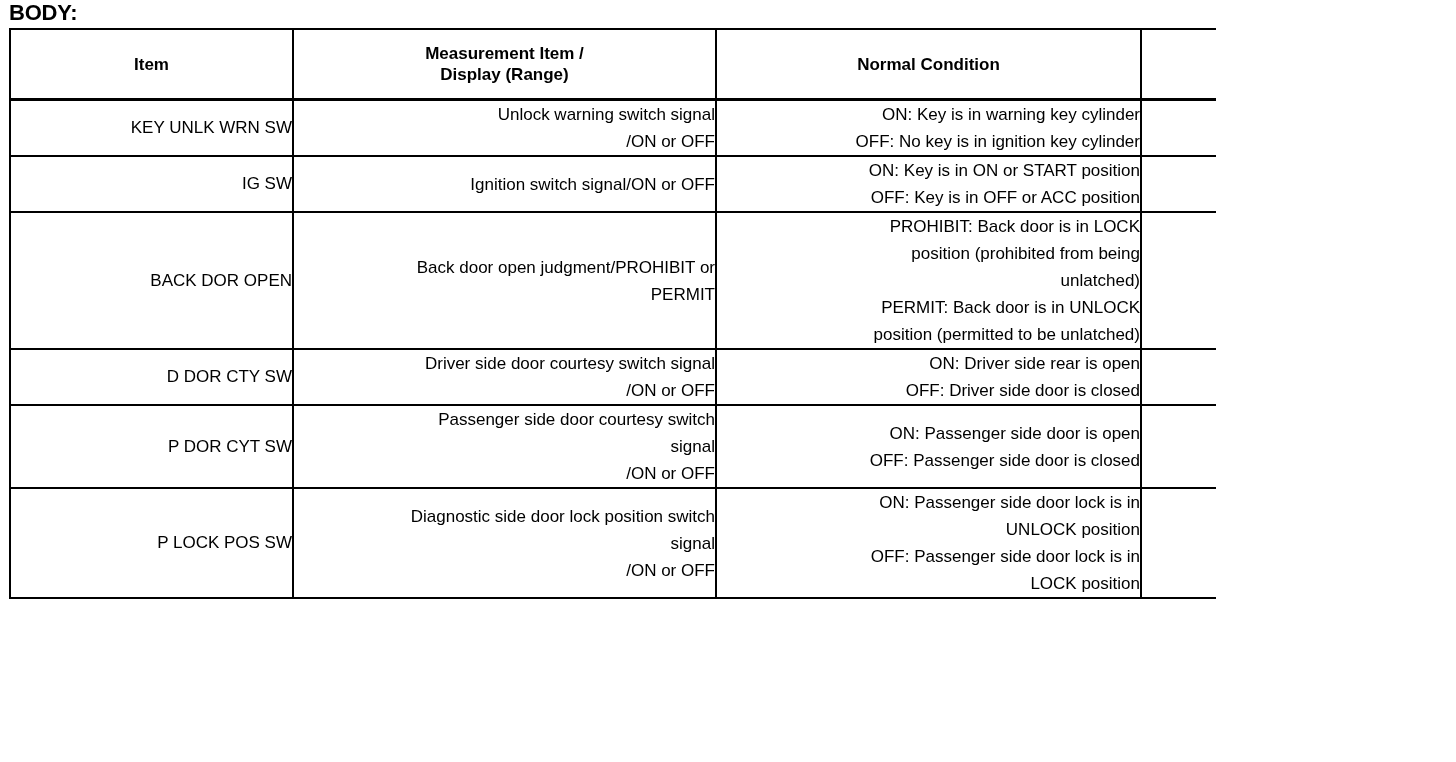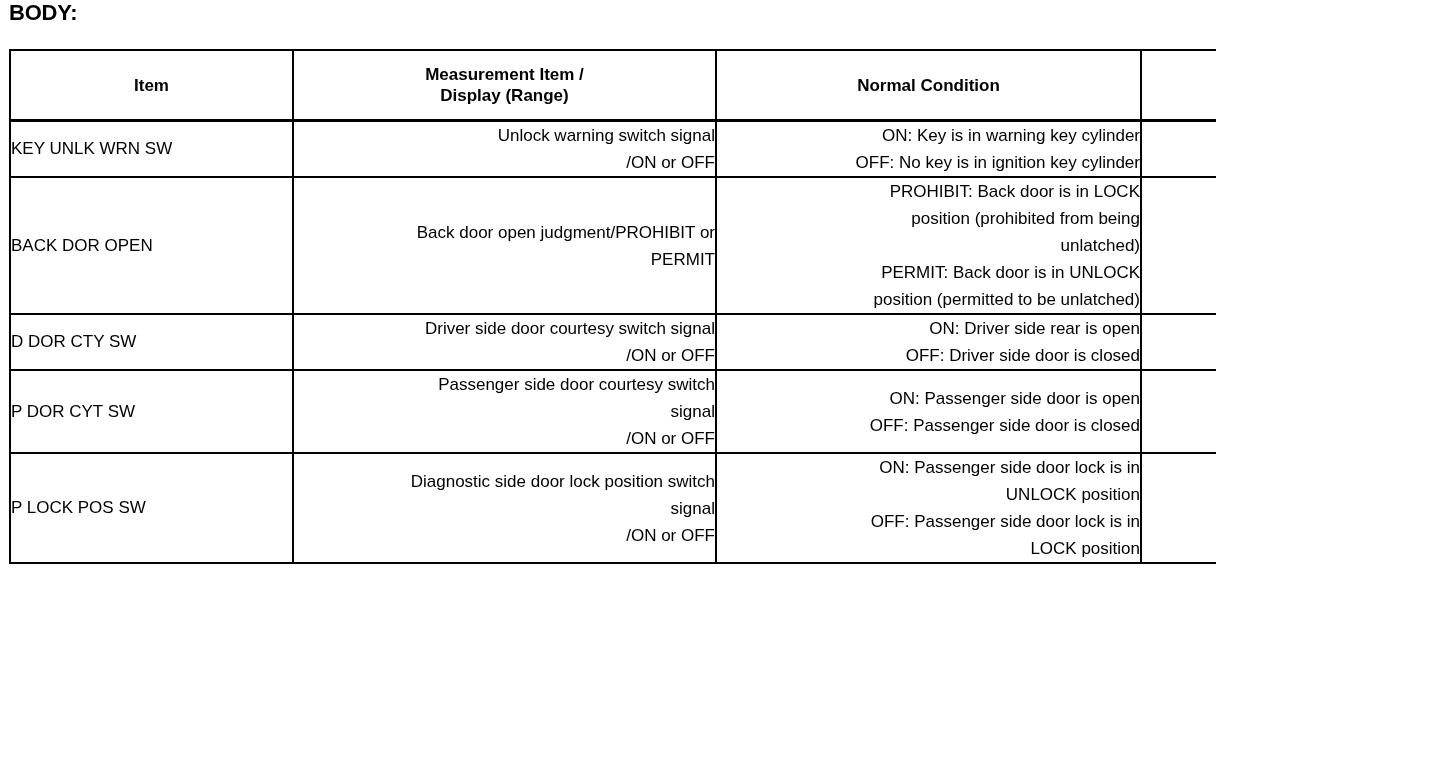--- a/index.html
+++ b/index.html
@@ -30,21 +30,21 @@
     font-size: 22px;
     font-weight: bold;
     letter-spacing: -0.2px;
     line-height: 26px;
   }
 
   
   .spec-table {
     position: absolute;
     left: 9px;
-    top: 49px;
+    top: 28px;
     width: 1415px;
     border-collapse: collapse;
     table-layout: fixed;
   }
 
   .spec-table td,
   .spec-table th {
     border: 2px solid #000000;
     vertical-align: middle;
     padding: 0;
@@ -63,21 +63,21 @@
     text-align: center;
     font-size: 17px;
     font-weight: bold;
     line-height: 21px;
     border-bottom: 3px solid #000000;
     padding: 2px 6px;
   }
 
   
   .cell-item {
-    text-align: left;
+    text-align: right;
     font-size: 17px;
     line-height: 22px;
     padding: 6px 8px;
   }
   .cell-text {
     text-align: right;
     font-size: 17px;
     line-height: 27px;
     padding: 6px 10px;
   }
@@ -123,20 +123,31 @@
             <span class="line">Unlock warning switch signal</span>
             <span class="line">/ON or OFF</span>
           </td>
           <td class="cell-text">
             <span class="line">ON: Key is in warning key cylinder</span>
             <span class="line">OFF: No key is in ignition key cylinder</span>
           </td>
           <td class="cell-note">-</td>
         </tr>
         <tr>
+          <td class="cell-item">IG SW</td>
+          <td class="cell-text">
+            <span class="line">Ignition switch signal/ON or OFF</span>
+          </td>
+          <td class="cell-text">
+            <span class="line">ON: Key is in ON or START position</span>
+            <span class="line">OFF: Key is in OFF or ACC position</span>
+          </td>
+          <td class="cell-note">-</td>
+        </tr>
+        <tr>
           <td class="cell-item">BACK DOR OPEN</td>
           <td class="cell-text">
             <span class="line">Back door open judgment/PROHIBIT or</span>
             <span class="line">PERMIT</span>
           </td>
           <td class="cell-text">
             <span class="line">PROHIBIT: Back door is in LOCK</span>
             <span class="line">position (prohibited from being</span>
             <span class="line">unlatched)</span>
             <span class="line">PERMIT: Back door is in UNLOCK</span>

